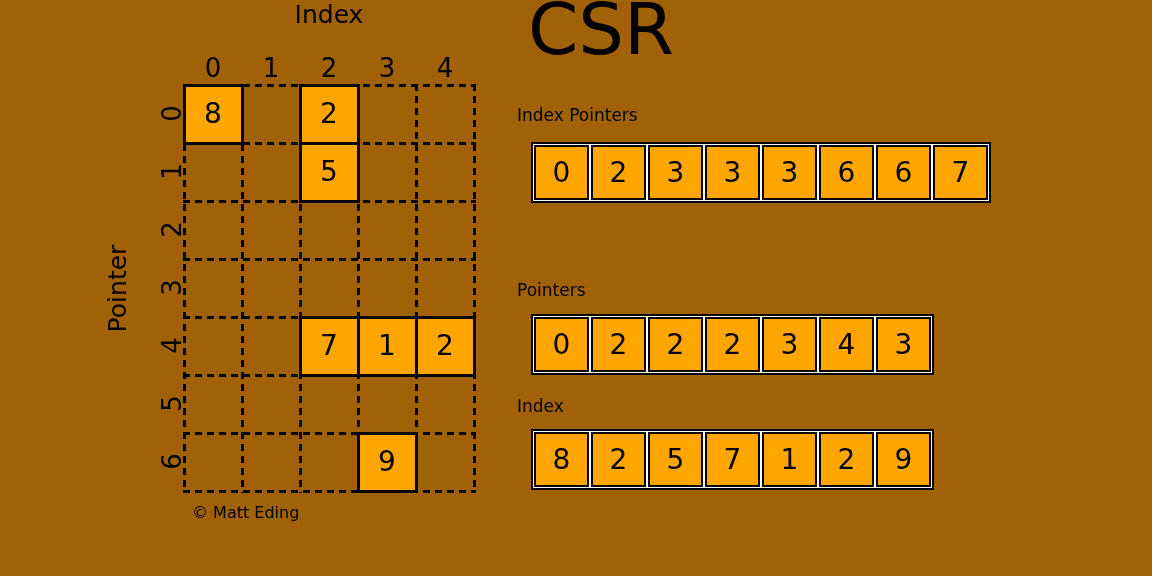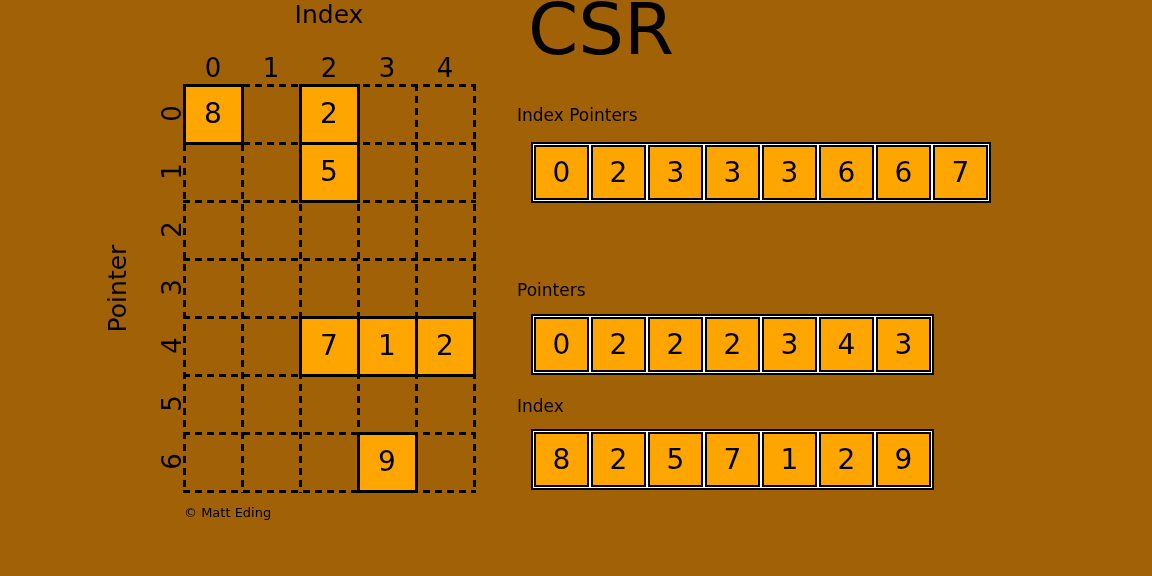--- a/index.html
+++ b/index.html
@@ -18,21 +18,21 @@
     display:flex;align-items:center;justify-content:center;
     font-size:28px;line-height:1;}
   .tick-col{position:absolute;width:58px;height:27px;text-align:center;
     font-size:26px;line-height:27px;}
   .tick-row{position:absolute;width:58px;height:27px;text-align:center;
     font-size:26px;line-height:27px;transform:rotate(-90deg);}
   .axis-title{font-size:25px;line-height:27px;}
   .x-title{left:184px;top:1px;width:290px;text-align:center;}
   .y-title{left:57px;top:275px;width:120px;height:27px;text-align:center;
     transform:rotate(-90deg);}
-  .watermark{left:184px;top:506px;font-size:13px;line-height:14px;}
+  .watermark{left:192px;top:506px;font-size:16px;line-height:14px;}
   
   .big-title{left:528px;top:-10px;font-size:72px;line-height:78px;}
   .arr-label{left:517px;font-size:17px;line-height:27px;}
   .arr{left:531px;display:inline-flex;gap:2px;padding:1px;
     border:2.5px solid #000;background:#fff;}
   .acell{width:55px;height:55px;box-sizing:border-box;border:2.5px solid #000;
     background:#FFA500;display:flex;align-items:center;justify-content:center;
     font-size:28px;line-height:1;}
 </style>
 </head>

